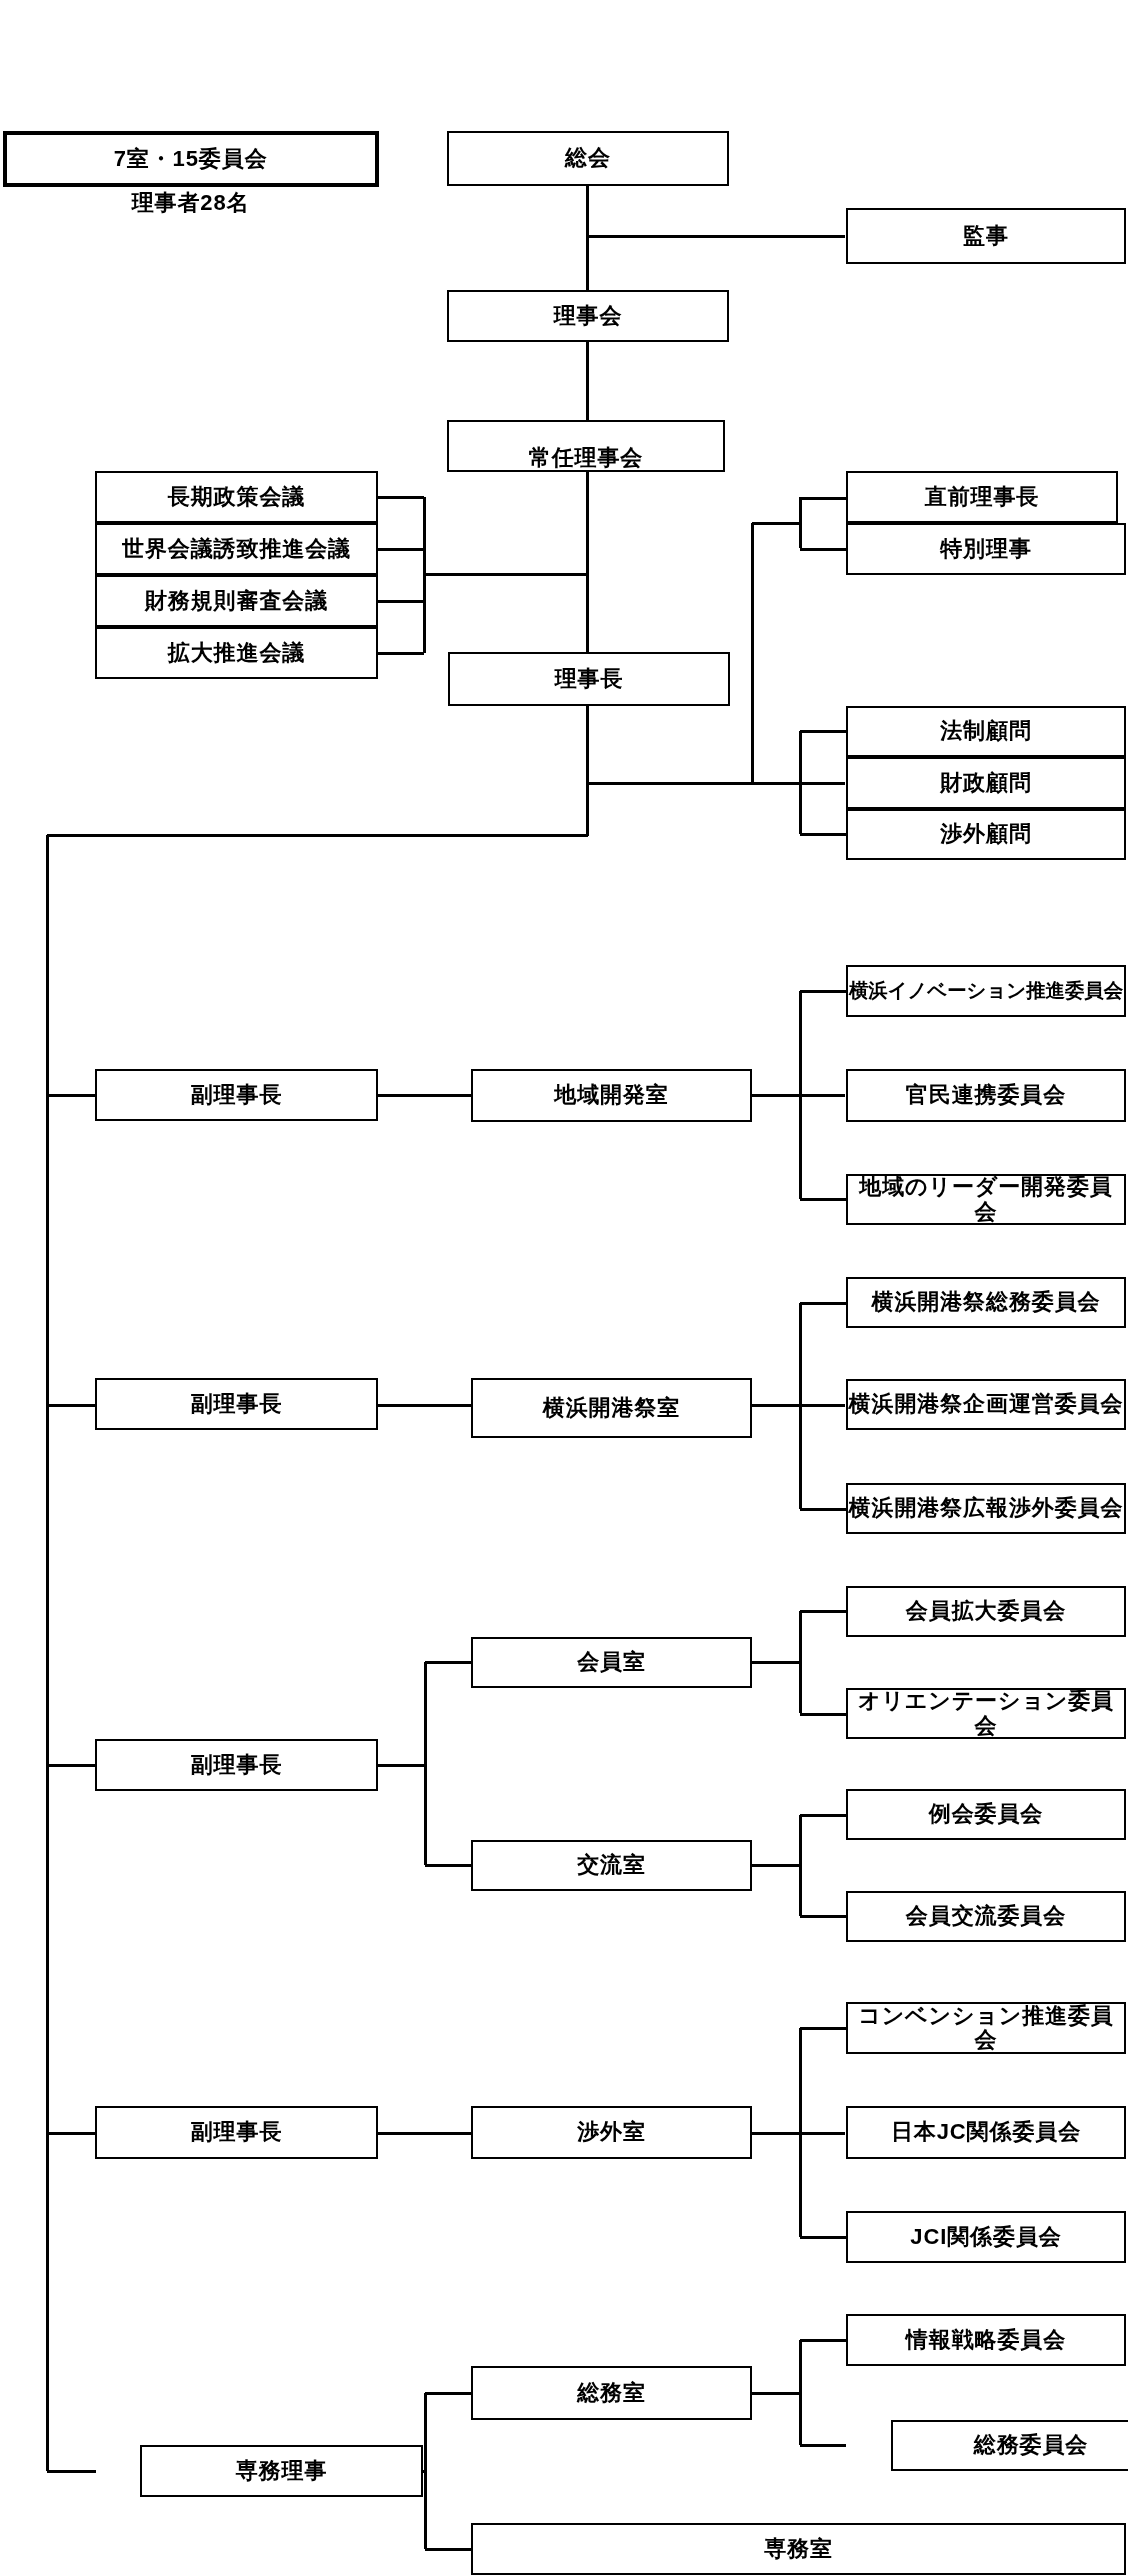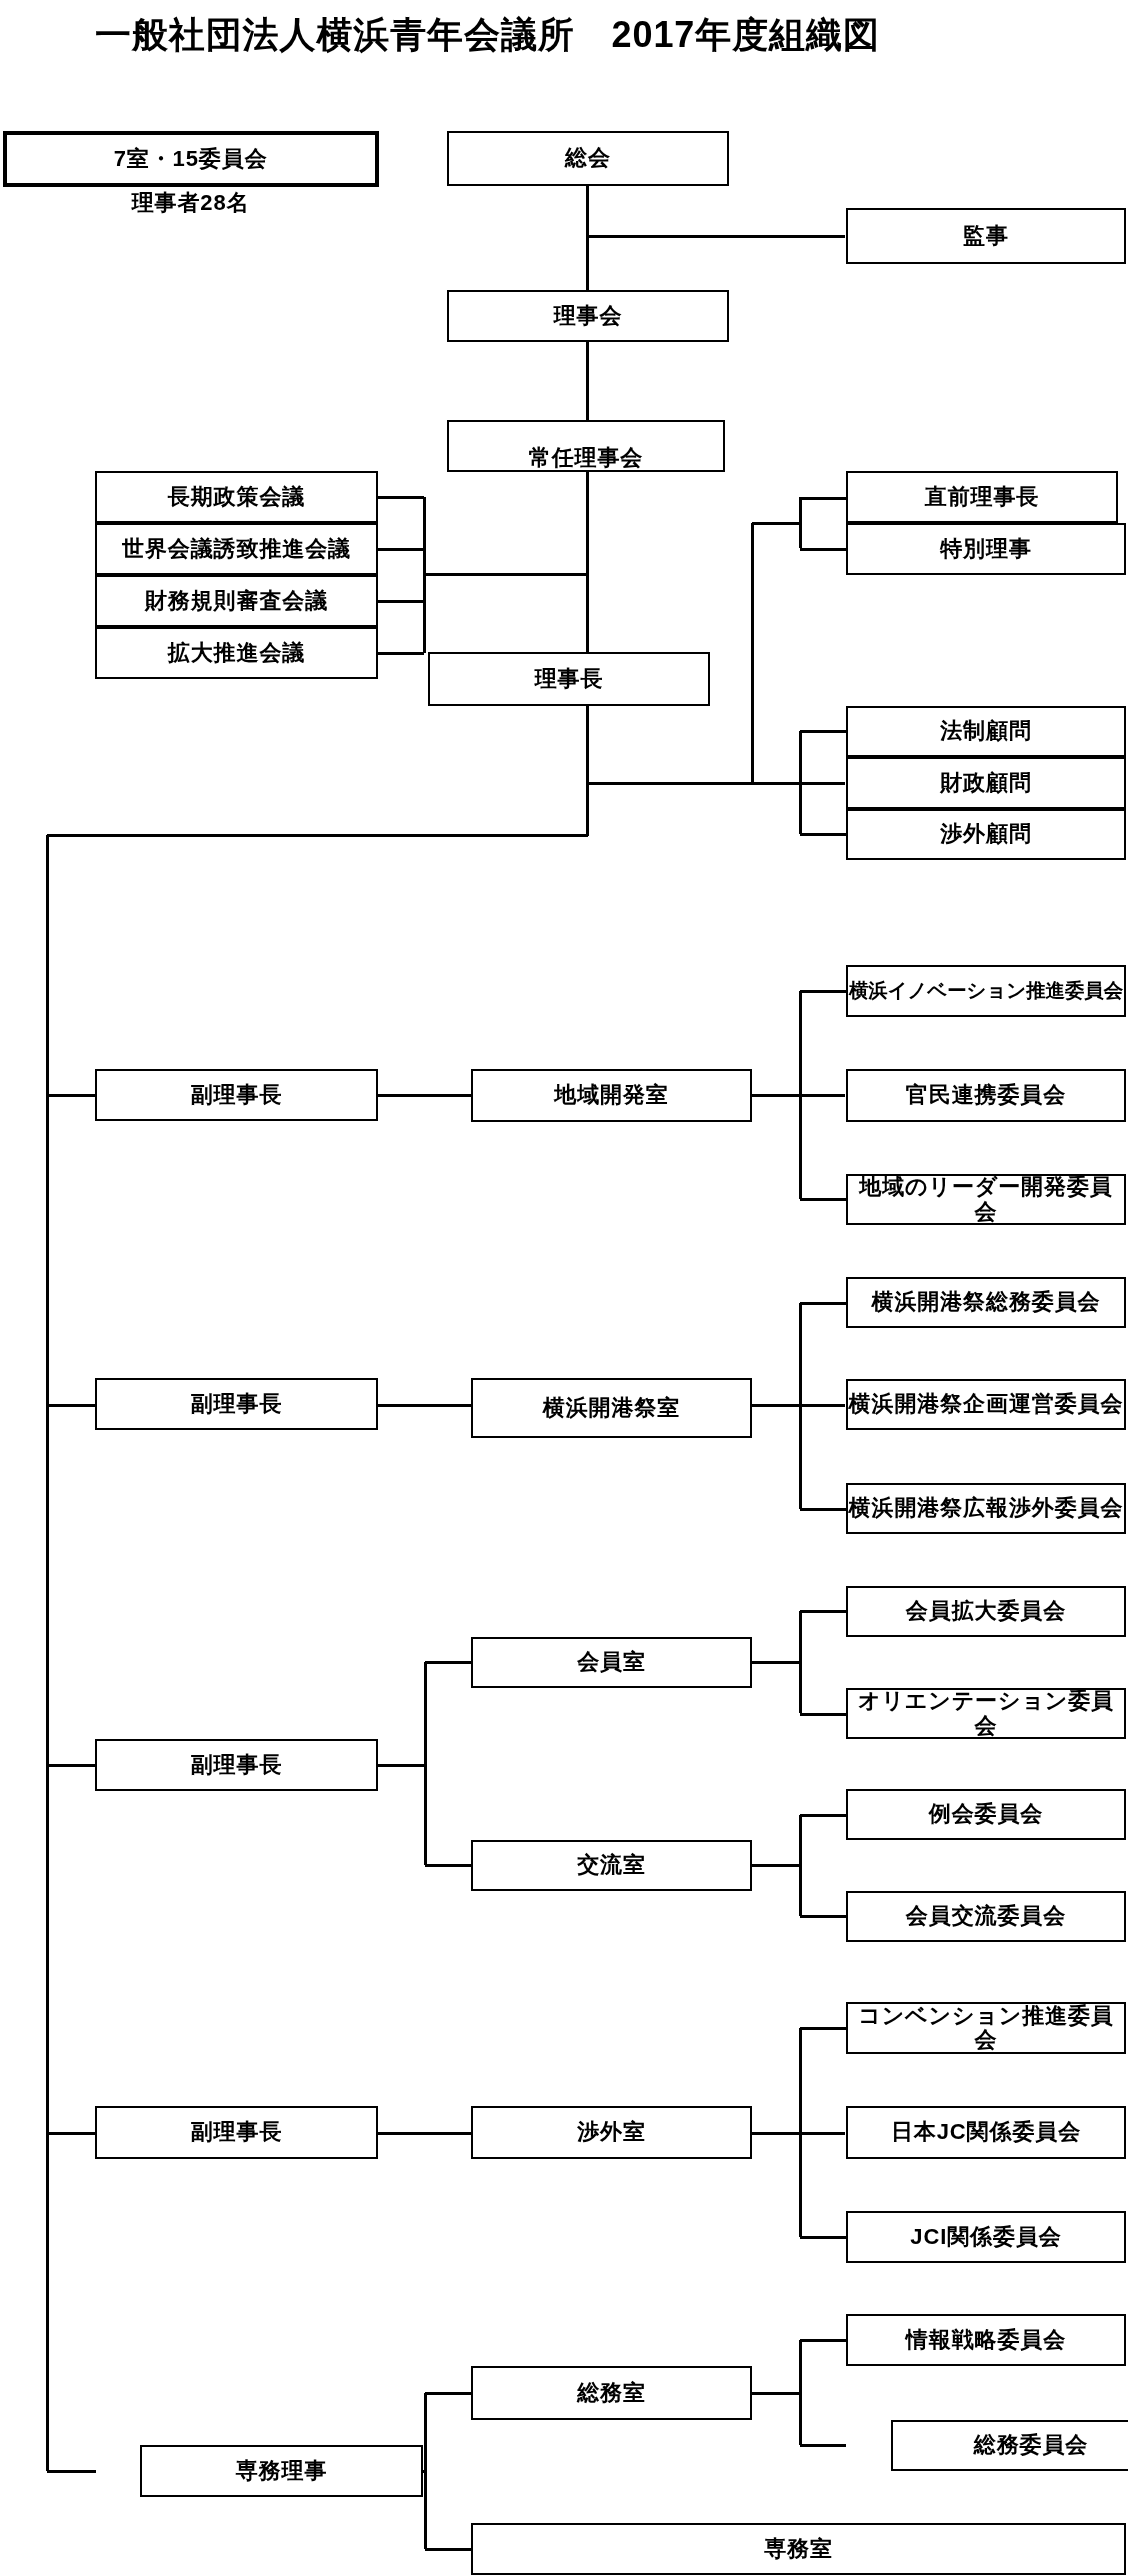--- a/index.html
+++ b/index.html
@@ -61,21 +61,20 @@
   .connector {
     position: absolute;
     background: #000000;
     z-index: 1;
   }
 </style>
 </head>
 <body>
 
 <div id="canvas">
-  <div id="title">一般社団法人横浜青年会議所　2017年度組織図</div>
   <div id="annotation">理事者28名</div>
   <div id="connectors-layer">
       <div class="connector" style="left: 586px; top: 186px; width: 2.6px; height: 104px; background: rgb(0, 0, 0);"></div>
       <div class="connector" style="left: 587px; top: 235px; width: 258px; height: 2.6px; background: rgb(0, 0, 0);"></div>
       <div class="connector" style="left: 586px; top: 342px; width: 2.6px; height: 78px; background: rgb(0, 0, 0);"></div>
       <div class="connector" style="left: 586px; top: 472px; width: 2.6px; height: 180px; background: rgb(0, 0, 0);"></div>
       <div class="connector" style="left: 378px; top: 496px; width: 46px; height: 2.6px; background: rgb(0, 0, 0);"></div>
       <div class="connector" style="left: 378px; top: 548px; width: 46px; height: 2.6px; background: rgb(0, 0, 0);"></div>
       <div class="connector" style="left: 378px; top: 600px; width: 46px; height: 2.6px; background: rgb(0, 0, 0);"></div>
       <div class="connector" style="left: 378px; top: 652px; width: 46px; height: 2.6px; background: rgb(0, 0, 0);"></div>
@@ -161,21 +160,21 @@
       </div>
       <div class="node" style="left: 95px; top: 627px; width: 283px; height: 52px;">
         <span>拡大推進会議</span>
       </div>
       <div class="node" style="left: 846px; top: 471px; width: 272px; height: 52px;">
         <span>直前理事長</span>
       </div>
       <div class="node" style="left: 846px; top: 523px; width: 280px; height: 52px;">
         <span>特別理事</span>
       </div>
-      <div class="node" style="left: 428px; top: 652px; width: 282px; height: 54px;">
+      <div class="node" style="left: 448px; top: 652px; width: 282px; height: 54px;">
         <span>理事長</span>
       </div>
       <div class="node" style="left: 846px; top: 706px; width: 280px; height: 51px;">
         <span>法制顧問</span>
       </div>
       <div class="node" style="left: 846px; top: 757px; width: 280px; height: 52px;">
         <span>財政顧問</span>
       </div>
       <div class="node" style="left: 846px; top: 809px; width: 280px; height: 51px;">
         <span>渉外顧問</span>

